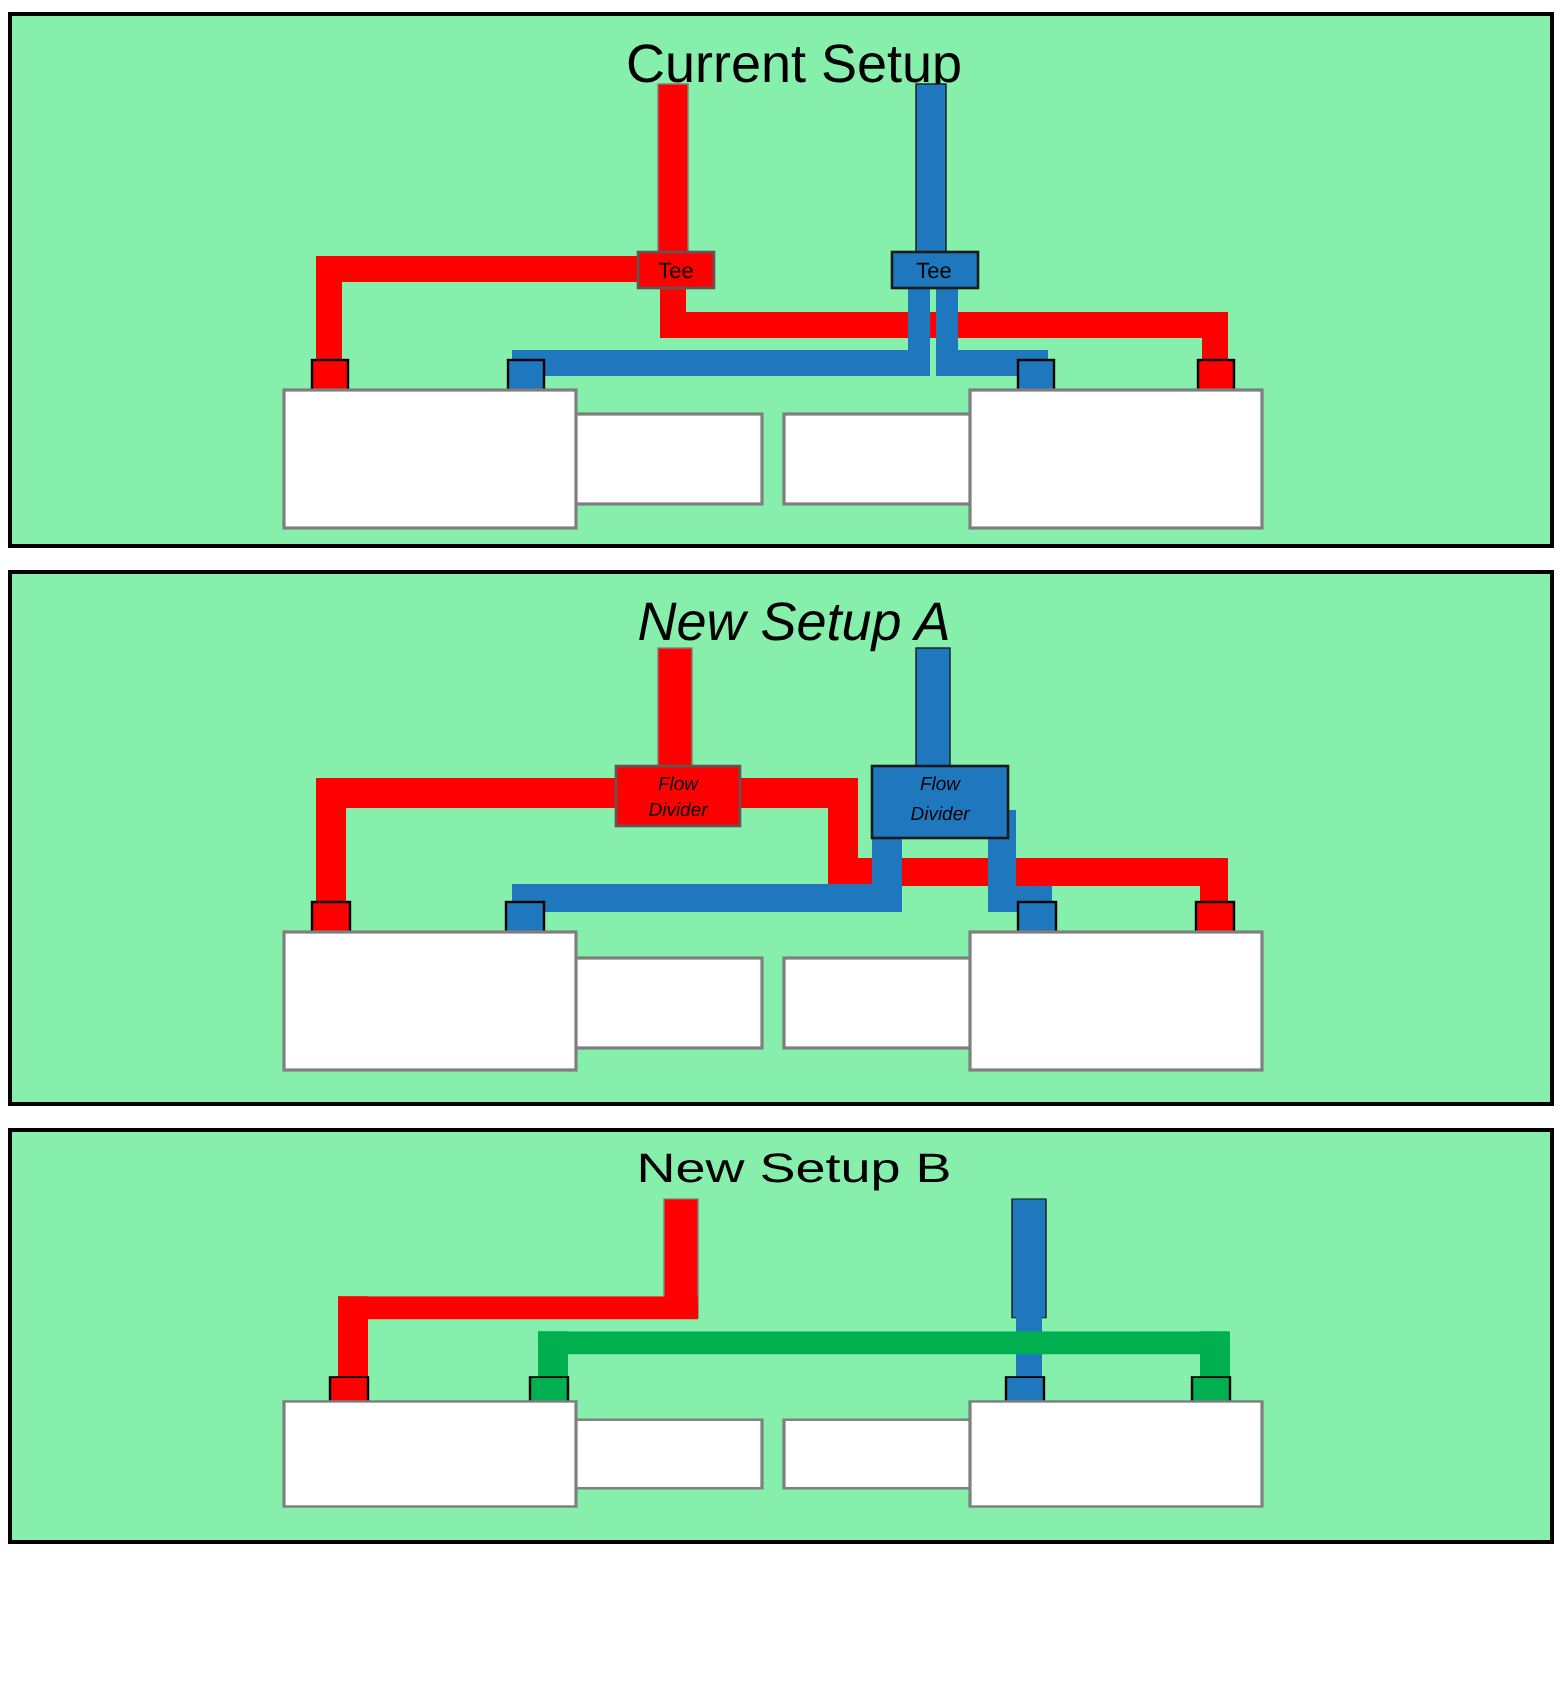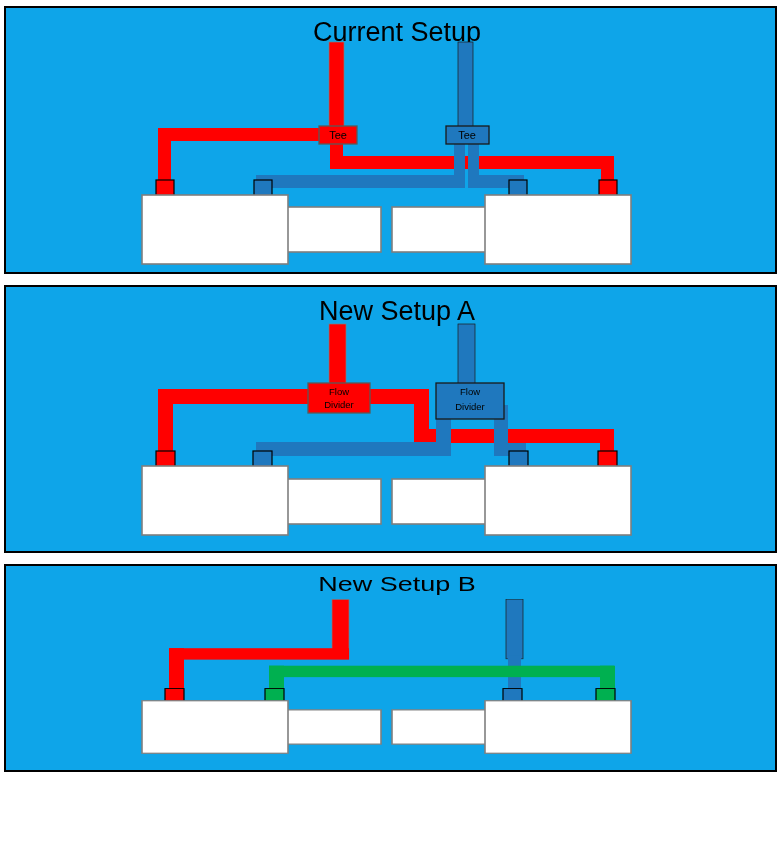--- a/index.html
+++ b/index.html
@@ -18,24 +18,24 @@
     width: 781px;
     height: 842px;
     background: #ffffff;
   }
   .panel {
     position: absolute;
     left: 4px;
     width: 773px;
     border: 2px solid #000000;
     box-sizing: border-box;
-    background: #0ea5e9;
+    background: #86efac;
   }
   #panel-1 { top: 6px;   height: 268px; }
-  #panel-2 { top: 285px; height: 268px; }
+  #panel-2 { top: 285px; height: 268px; font-style: italic; }
   #panel-3 { top: 564px; height: 208px; }
   .panel-svg {
     display: block;
     width: 100%;
     height: 100%;
   }
   .panel-title {
     font-family: "Liberation Sans", sans-serif;
     font-size: 27px;
     fill: #000000;

